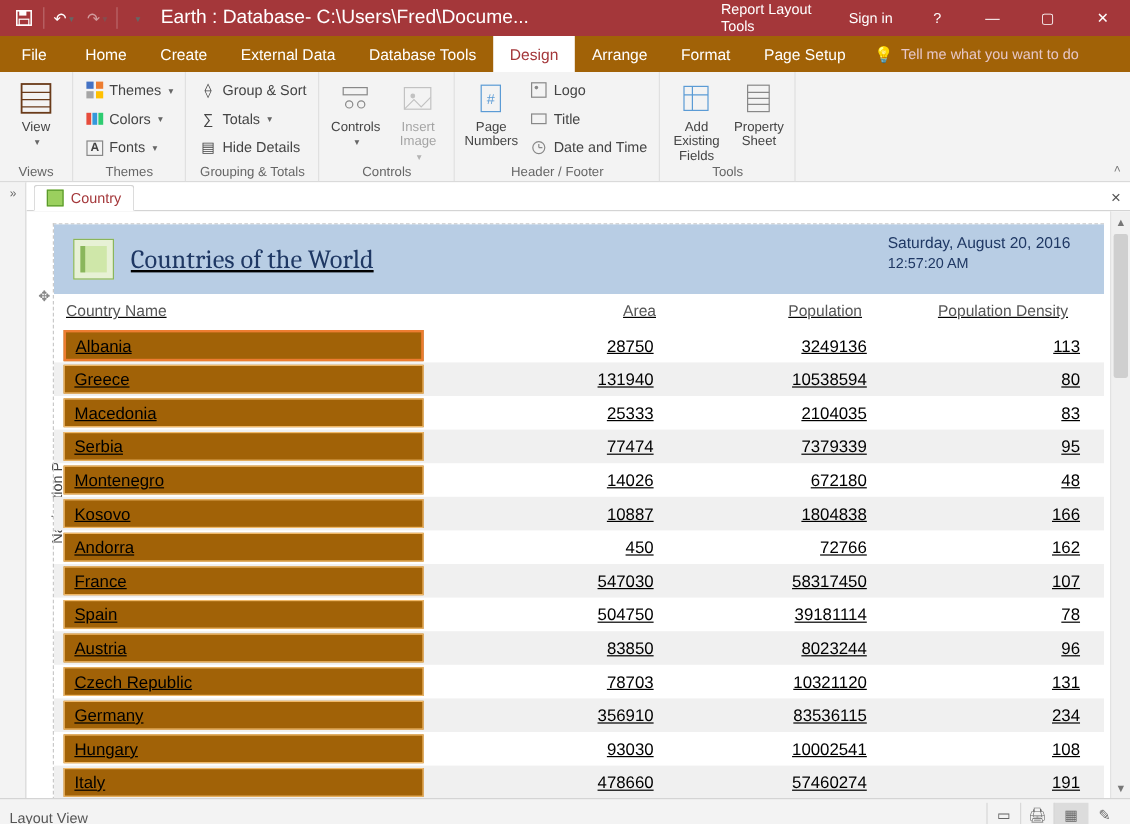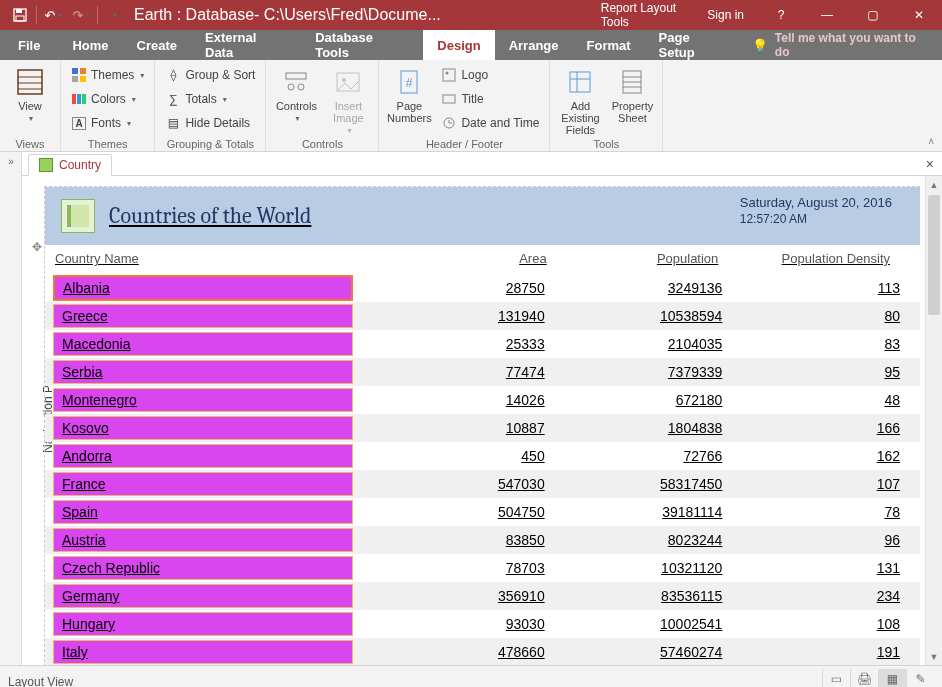--- a/index.html
+++ b/index.html
@@ -12,21 +12,21 @@
 .qat-btn.dim { opacity: 0.5; }
 .qat-sep { width: 1px; height: 18px; background: rgba(255,255,255,0.25); margin: 0 2px; }
 .title-center { flex: 1; display: flex; justify-content: center; align-items: center; gap: 160px; }
 .title-text { font-size: 16px; color: #fff; white-space: nowrap; }
 .title-tools { font-size: 12px; color: #fff; }
 .win-controls { display: flex; align-items: center; }
 .signin { padding: 0 14px; font-size: 12px; }
 .win-btn { width: 46px; height: 30px; display: flex; align-items: center; justify-content: center; font-size: 12px; }
 
 
-.menubar { height: 30px; background: #737373; display: flex; align-items: stretch; color: #fff; font-weight: bold; }
+.menubar { height: 30px; background: #a16207; display: flex; align-items: stretch; color: #fff; }
 .menu-tab { padding: 0 14px; display: flex; align-items: center; font-size: 13px; }
 .menu-tab.file { padding: 0 18px; }
 .menu-tab.active { background: #fff; color: #a4373a; }
 .tell-me { display: flex; align-items: center; padding: 0 10px; font-size: 12px; color: #e7c7c8; gap: 6px; }
 .tell-me .bulb { font-size: 13px; }
 
 
 .ribbon { height: 92px; background: #f3f3f3; border-bottom: 1px solid #d4d4d4; display: flex; position: relative; }
 .ribbon-group { border-right: 1px solid #e0e0e0; padding: 4px 6px 0; display: flex; flex-direction: column; }
 .ribbon-group-body { flex: 1; display: flex; align-items: flex-start; gap: 4px; }
@@ -62,21 +62,21 @@
 .report-title { font-family: Cambria, Georgia, serif; font-size: 22px; color: #1f3864; margin-left: 14px; }
 .report-dt { position: absolute; right: 28px; top: 8px; text-align: left; font-size: 13px; color: #1f3864; }
 .report-dt .time { font-size: 12px; margin-top: 2px; }
 .move-handle { position: absolute; left: 8px; top: 64px; width: 14px; height: 14px; font-size: 12px; color: #888; text-align: center; }
 .col-headers { display: flex; padding: 6px 10px 8px; font-size: 13px; color: #555; }
 .col-headers .c1 { flex: 0 0 340px; }
 .col-headers .cn { flex: 1; text-align: right; padding-right: 20px; }
 .rows { }
 .row { display: flex; align-items: center; height: 28px; font-size: 14px; }
 .row:nth-child(even) { background: #f0f0f0; }
-.row .c1 { flex: 0 0 300px; margin-left: 8px; padding: 3px 8px; border: 1px solid #f0b867; background: #d946ef; }
+.row .c1 { flex: 0 0 300px; margin-left: 8px; padding: 3px 8px; border: 1px solid #f0b867; background: #a16207; }
 .row.selected .c1 { border: 2px solid #ed7d31; }
 .row .gap { flex: 0 0 34px; }
 .row .cn { flex: 1; text-align: right; padding-right: 20px; }
 .vscroll { position: absolute; right: 0; top: 0; bottom: 0; width: 17px; background: #f0f0f0; border-left: 1px solid #e2e2e2; display: flex; flex-direction: column; }
 .vscroll .arr { height: 17px; display: flex; align-items: center; justify-content: center; font-size: 9px; color: #777; }
 .vscroll .track { flex: 1; position: relative; }
 .vscroll .thumb { position: absolute; left: 2px; right: 2px; top: 2px; height: 120px; background: #cfcfcf; border-radius: 2px; }
 
 
 .statusbar { height: 24px; background: #f3f3f3; border-top: 1px solid #d4d4d4; display: flex; align-items: flex-end; font-size: 12px; color: #555; padding: 0 8px; }

